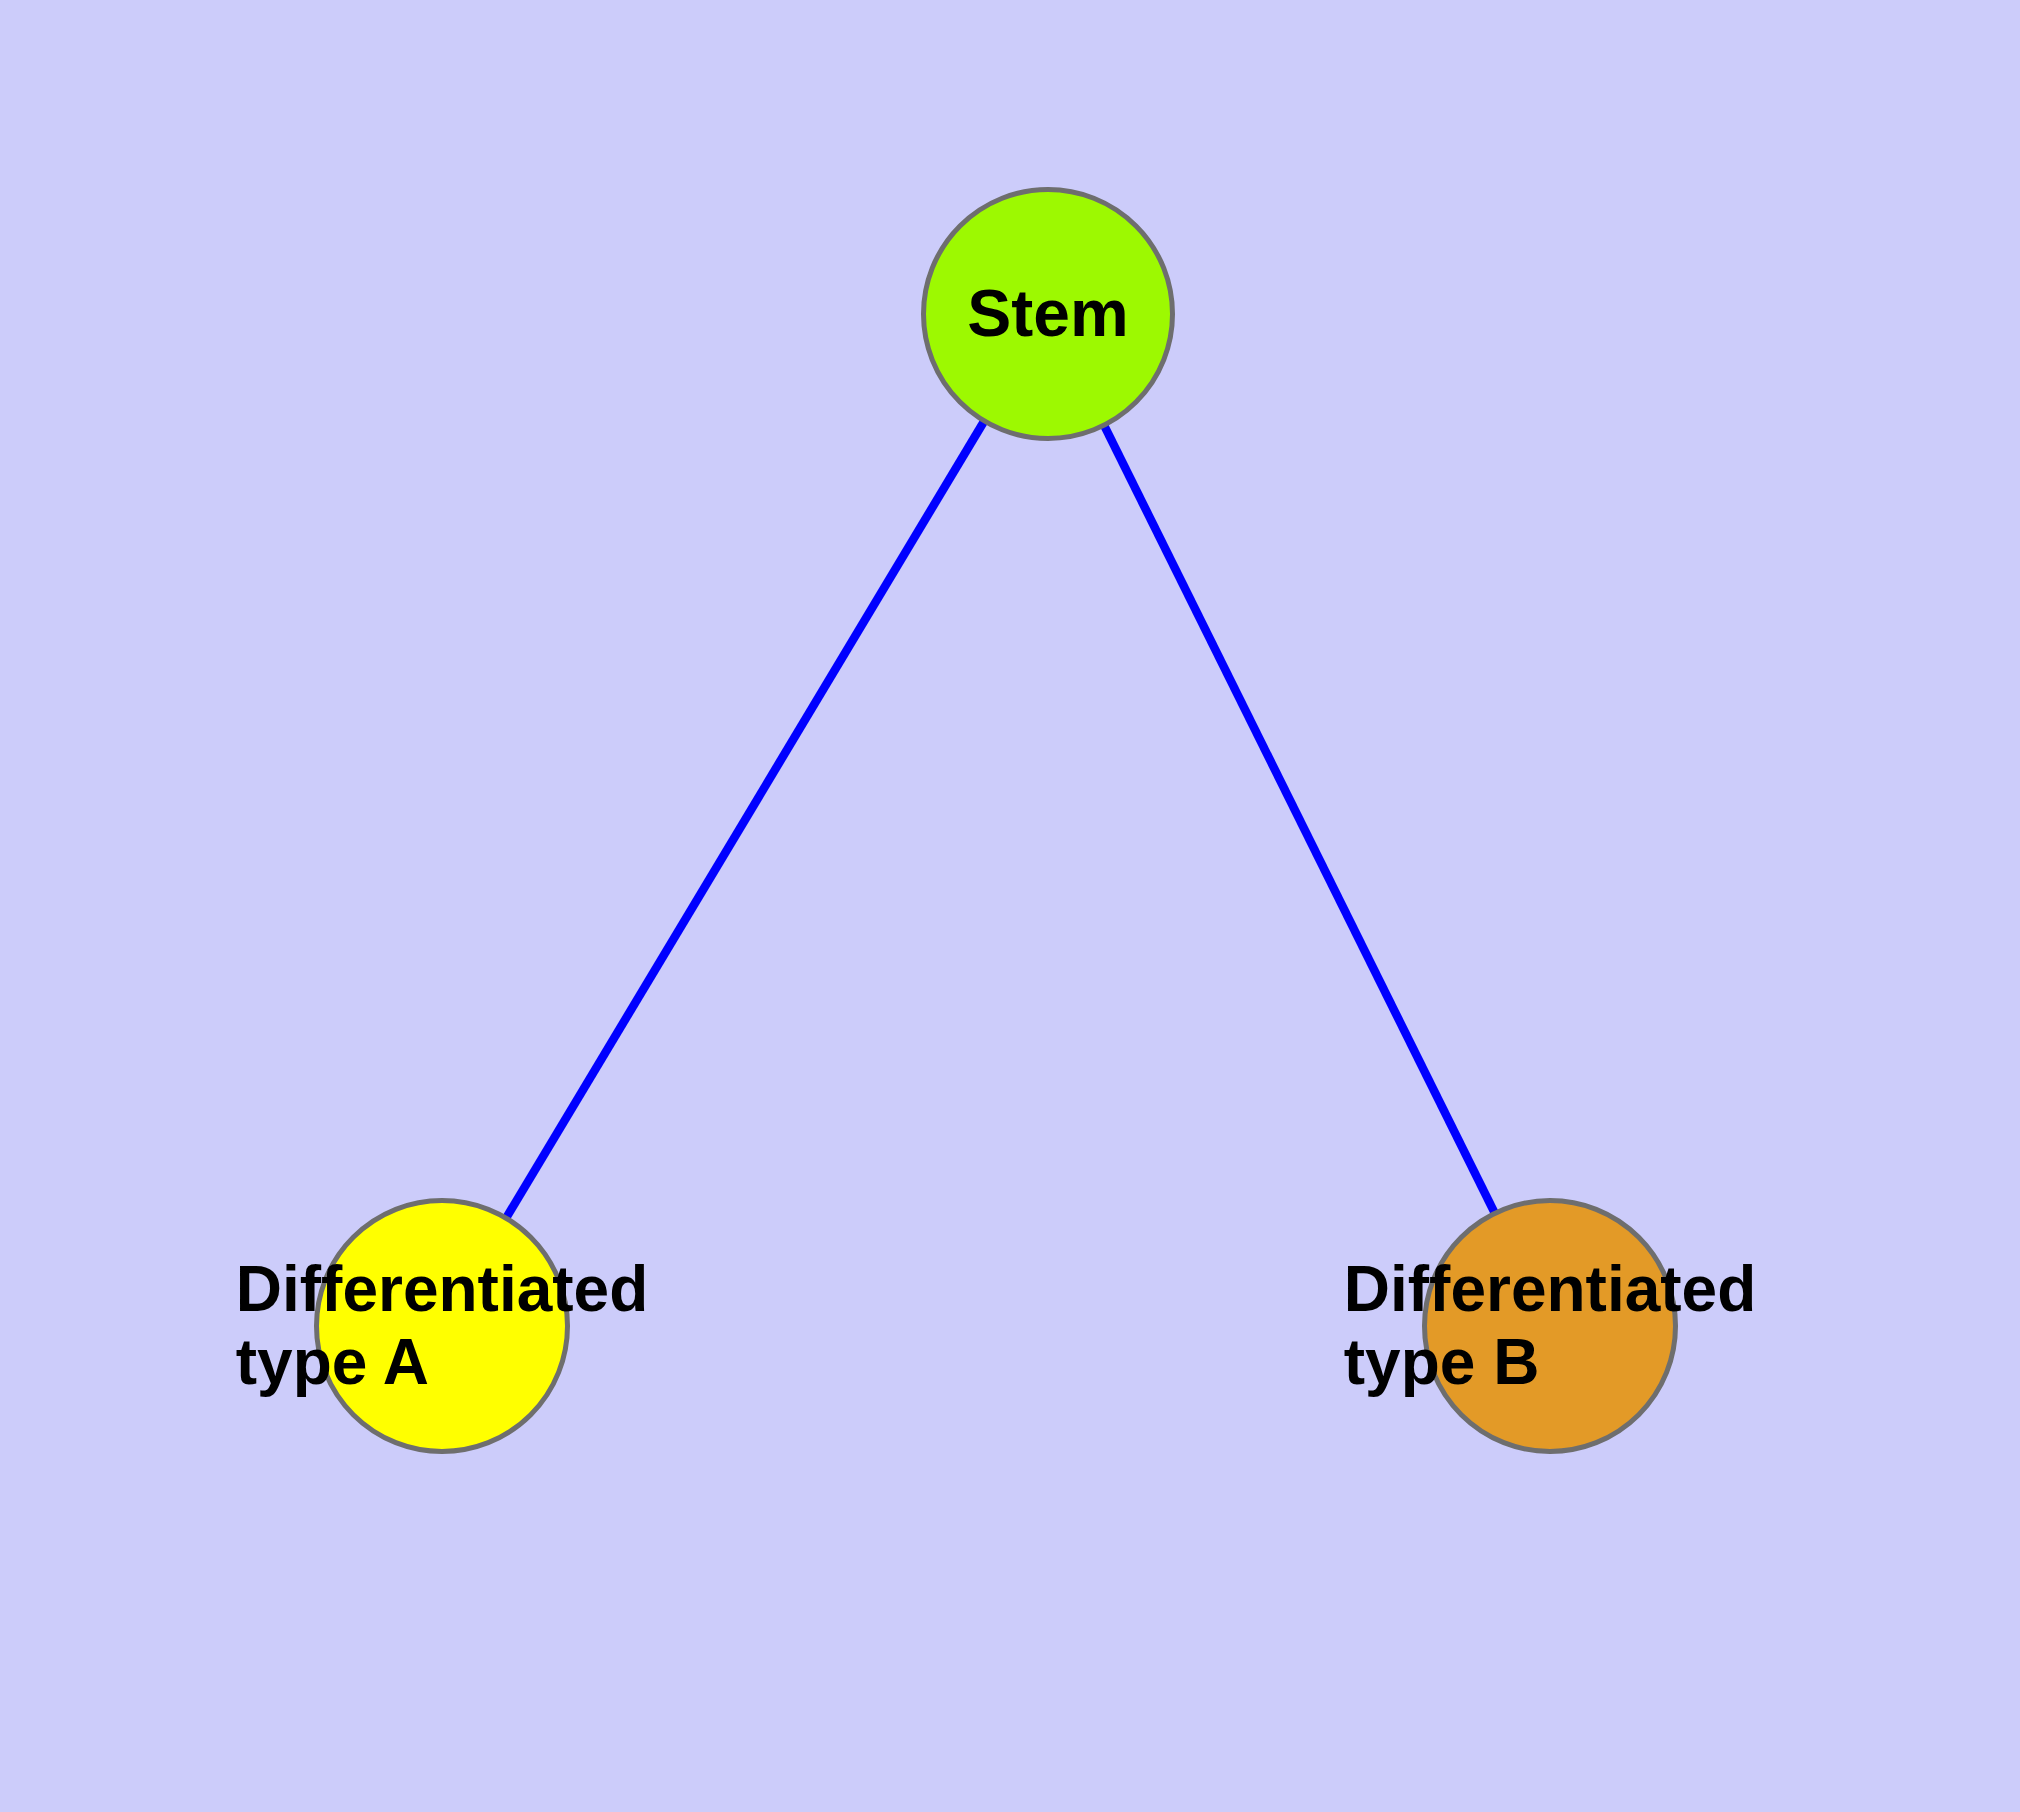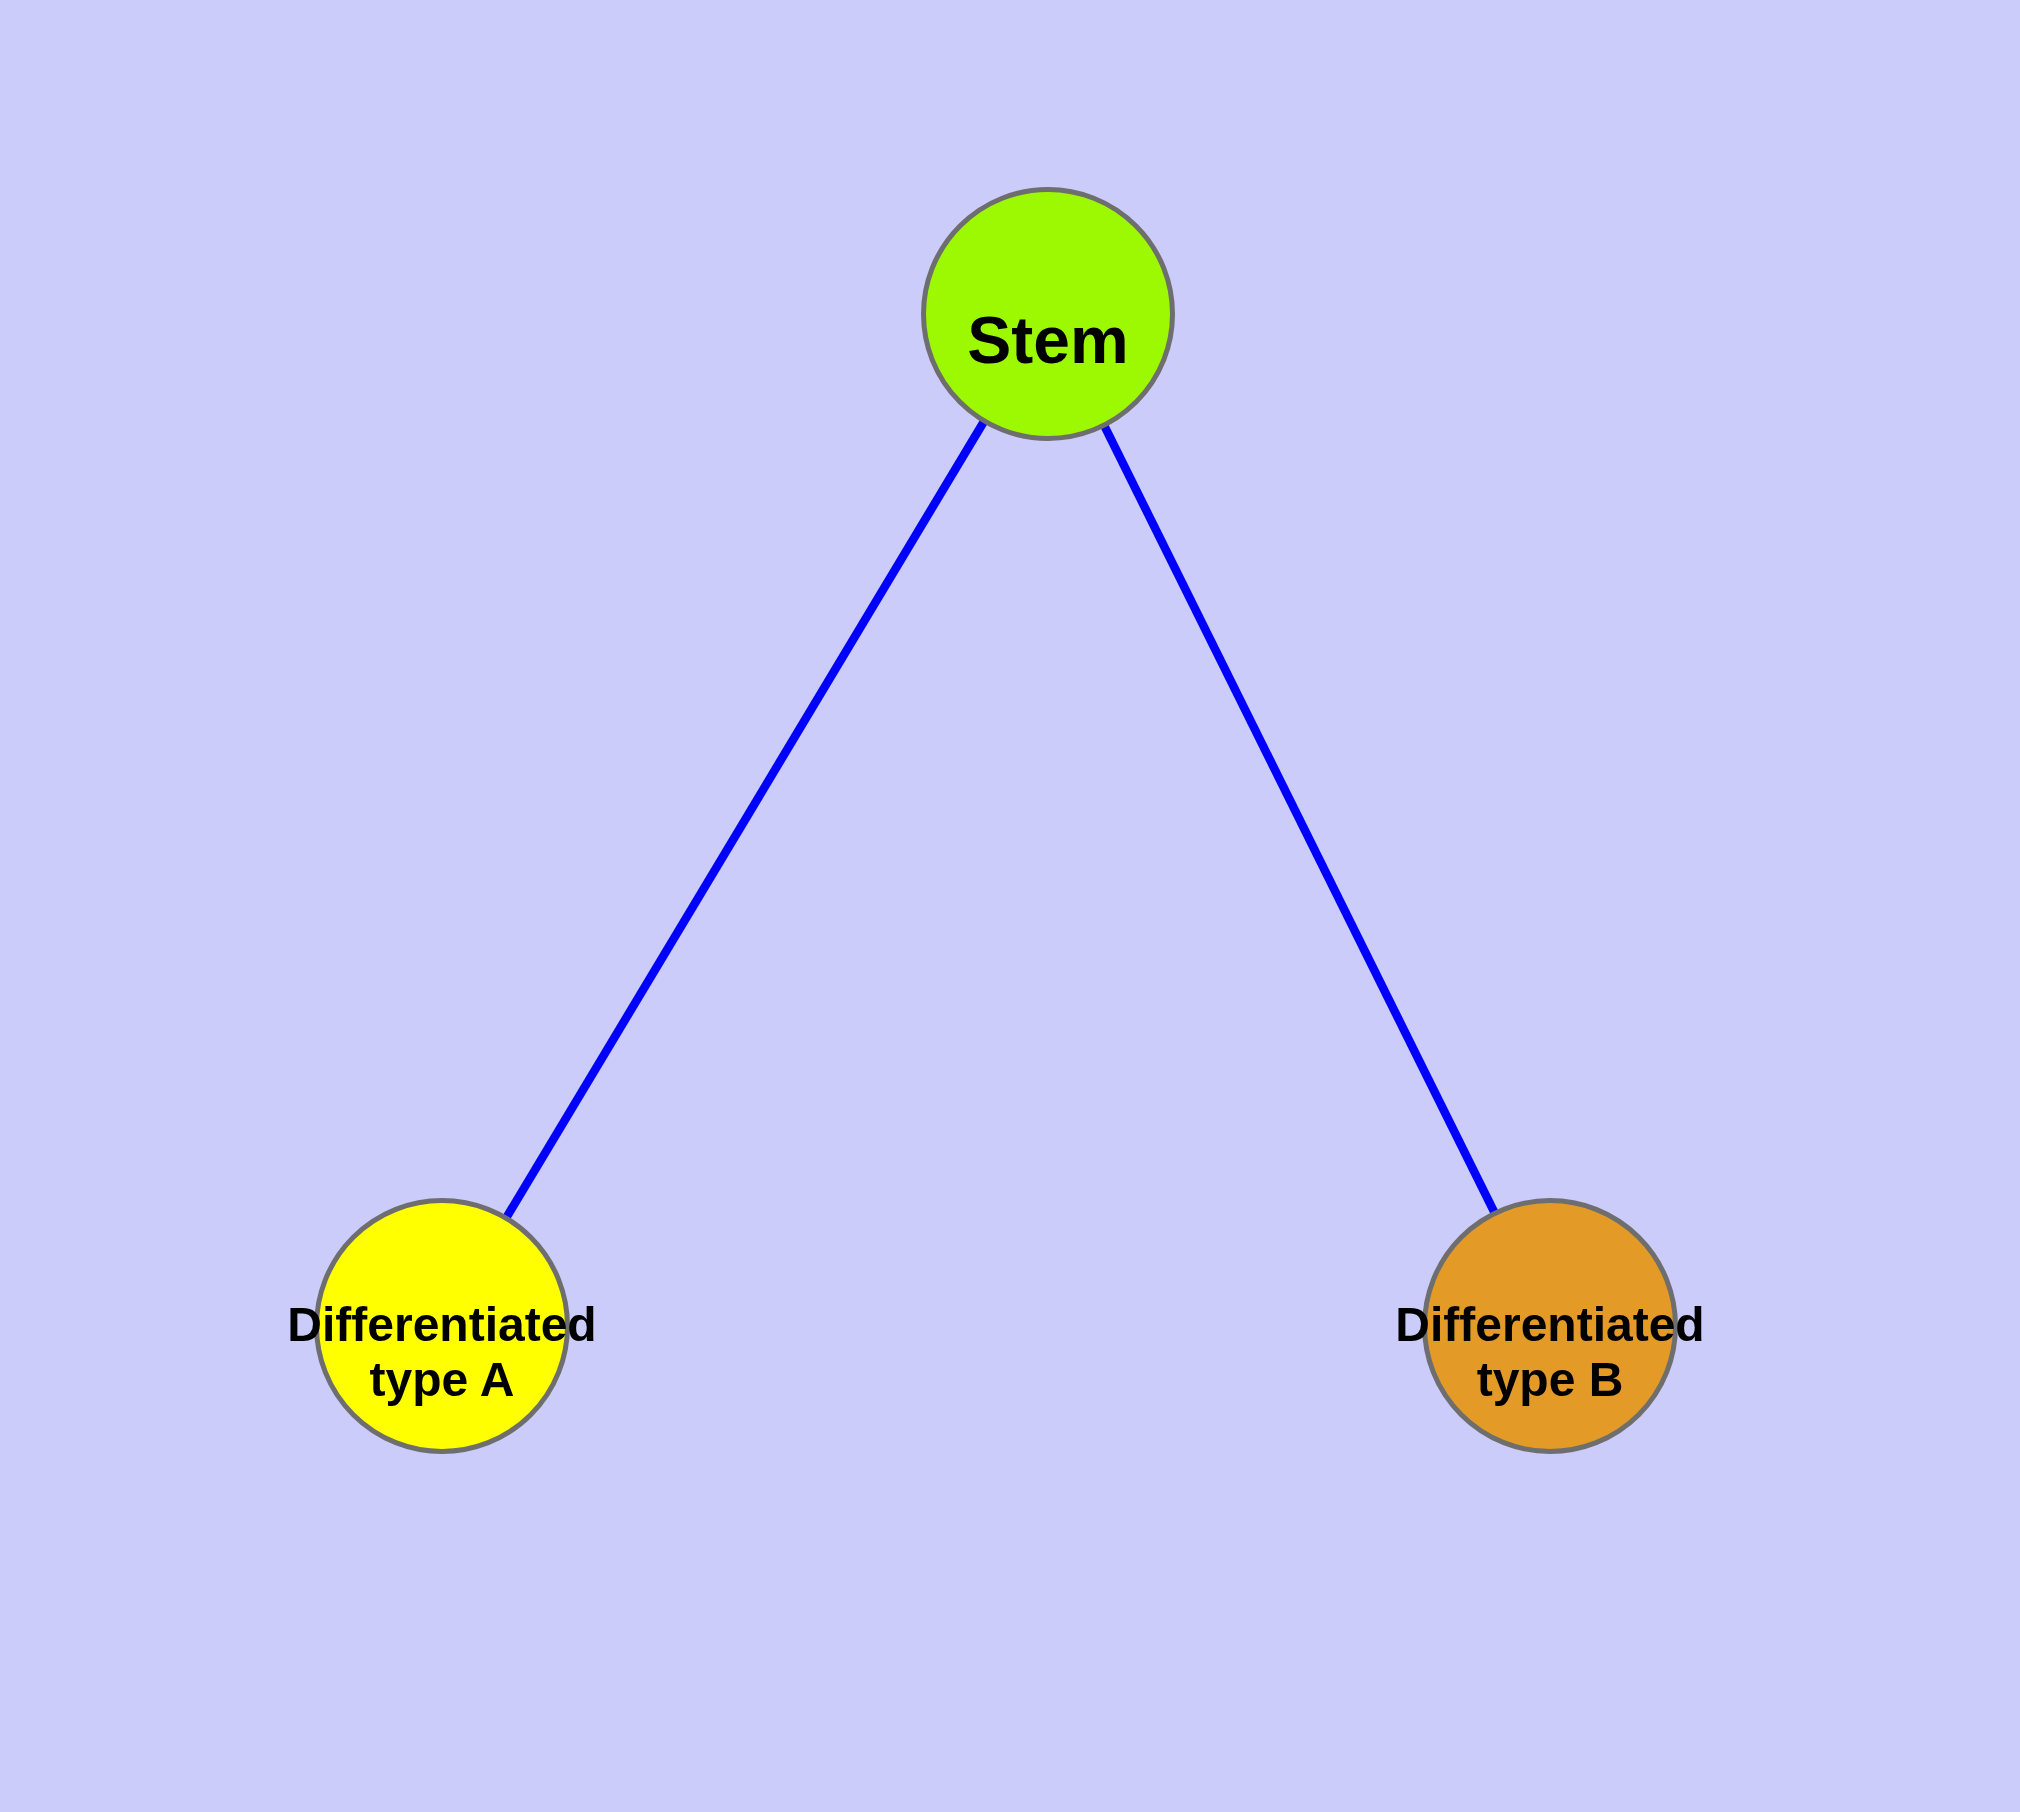--- a/index.html
+++ b/index.html
@@ -39,35 +39,34 @@
     border-radius: 50%;
     border: 5.1px solid #6e6e6e;
     transform: translate(-50%, -50%);
   }
 
   
   .node-label {
     position: absolute;
     transform: translate(-50%, -50%);
     white-space: pre;
-    text-align: center;
+    text-align: left;
     color: #000000;
     font-weight: bold;
     line-height: 1.14;
     pointer-events: none;
     z-index: 3;
-    margin-top: 27px;
   }
 
   .label-inside {
     font-size: 66px;
   }
 
   .label-overflow {
-    font-size: 48px;
+    font-size: 64px;
   }
 </style>
 </head>
 <body>
 
 <div id="graph-canvas" style="width: 2021px; height: 1812px; background: rgb(204, 204, 250);">
 
   <svg id="edge-layer" viewBox="0 0 2384 2138" preserveAspectRatio="none">
     <line class="graph-edge" x1="1161.9144655357209" y1="495.2124694837281" x2="596.5998189469112" y2="1437.9299108622738" stroke="#0000ff" stroke-width="10" stroke-linecap="butt"></line>
     <line class="graph-edge" x1="1301.8546104931945" y1="500.80473805553083" x2="1763.7011798458932" y2="1432.2993390810752" stroke="#0000ff" stroke-width="10" stroke-linecap="butt"></line>

